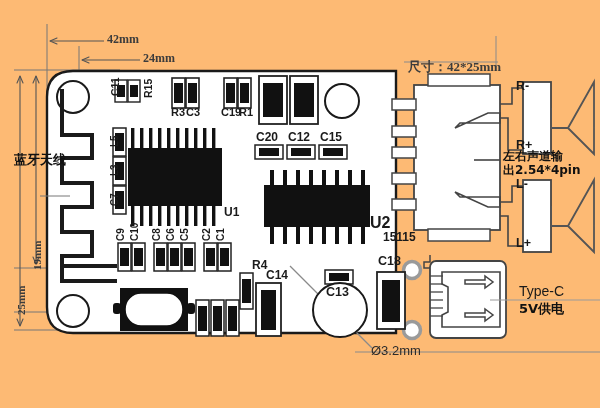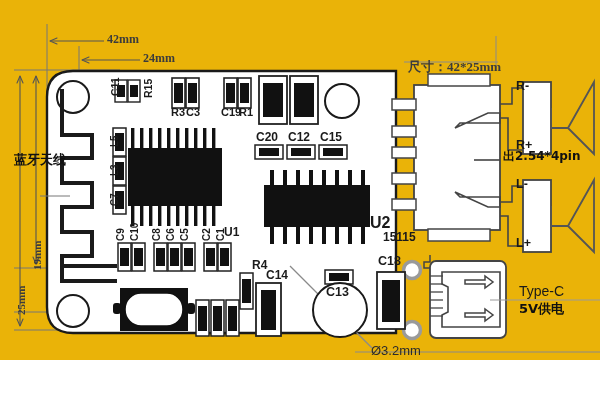--- a/index.html
+++ b/index.html
@@ -1,17 +1,17 @@
 <!DOCTYPE html>
 <html><head>
 <meta charset="utf-8">
 <style>
   html,body{margin:0;padding:0;background:#ffffff;}
   body{font-family:"Liberation Sans",sans-serif;}
-  #stage{position:relative;width:600px;height:360px;background:#eab308;overflow:hidden;}
+  #stage{position:relative;width:600px;height:408px;background:#fdba74;overflow:hidden;}
   #stage svg{position:absolute;left:0;top:0;}
   .lbl{position:absolute;font-family:"Liberation Sans",sans-serif;color:#1a1a1a;white-space:nowrap;line-height:1;}
   .dim{font-family:"Liberation Serif",serif;font-weight:bold;color:#3c3c3c;}
   .rot90{transform:rotate(-90deg);transform-origin:left top;}
   .cn{font-family:"DejaVu Sans",sans-serif;font-weight:bold;color:#111;}
 </style>
 </head>
 <body>
 
 <div id="stage">
@@ -332,37 +332,38 @@
 <div class="lbl" style="left:110px;top:206px;font-size:10px;font-weight:bold;transform:rotate(-90deg);transform-origin:left top;">C7</div>
 
 <div class="lbl" style="left:116px;top:241px;font-size:10px;font-weight:bold;transform:rotate(-90deg);transform-origin:left top;">C9</div>
 <div class="lbl" style="left:130px;top:241px;font-size:10px;font-weight:bold;transform:rotate(-90deg);transform-origin:left top;">C10</div>
 <div class="lbl" style="left:152px;top:241px;font-size:10px;font-weight:bold;transform:rotate(-90deg);transform-origin:left top;">C8</div>
 <div class="lbl" style="left:166px;top:241px;font-size:10px;font-weight:bold;transform:rotate(-90deg);transform-origin:left top;">C6</div>
 <div class="lbl" style="left:180px;top:241px;font-size:10px;font-weight:bold;transform:rotate(-90deg);transform-origin:left top;">C5</div>
 <div class="lbl" style="left:202px;top:241px;font-size:10px;font-weight:bold;transform:rotate(-90deg);transform-origin:left top;">C2</div>
 <div class="lbl" style="left:216px;top:241px;font-size:10px;font-weight:bold;transform:rotate(-90deg);transform-origin:left top;">C1</div>
 
-<div class="lbl" style="left:224px;top:206px;font-size:12px;font-weight:bold;margin-top:20px;">U1</div>
+<div class="lbl" style="left:224px;top:206px;font-size:12px;font-weight:bold;">U1</div>
 <div class="lbl" style="left:370px;top:215px;font-size:16px;font-weight:bold;">U2</div>
 <div class="lbl" style="left:383px;top:231px;font-size:12px;font-weight:bold;">15115</div>
 
 <div class="lbl" style="left:252px;top:259px;font-size:12px;font-weight:bold;">R4</div>
 <div class="lbl" style="left:266px;top:269px;font-size:12px;font-weight:bold;">C14</div>
 <div class="lbl" style="left:326px;top:286px;font-size:12.5px;font-weight:bold;">C13</div>
 <div class="lbl" style="left:378px;top:255px;font-size:12.5px;font-weight:bold;">C18</div>
 
 <div class="lbl" style="left:371px;top:344px;font-size:13px;color:#2b2b2b;text-align:center;">Ø3.2mm</div>
 
 <div class="lbl" style="left:516px;top:80px;font-size:12.5px;font-weight:bold;">R-</div>
 <div class="lbl" style="left:516px;top:139px;font-size:12.5px;font-weight:bold;">R+</div>
 <div class="lbl" style="left:516px;top:178px;font-size:12.5px;font-weight:bold;">L-</div>
 <div class="lbl" style="left:516px;top:237px;font-size:12.5px;font-weight:bold;">L+</div>
 
 <div class="lbl cn" style="left:503px;top:150px;font-size:12px;line-height:13.5px;">
+  <div>左右声道输</div>
   <div>出2.54*4pin</div>
 </div>
 
 <div class="lbl" style="left:508px;top:283px;font-size:14px;line-height:17px;color:#1a1a1a;margin-left:11px;">
   <div>Type-C</div>
   <div class="cn" style="font-size:13px;">5V供电</div>
 </div>
 
 </div>
 

